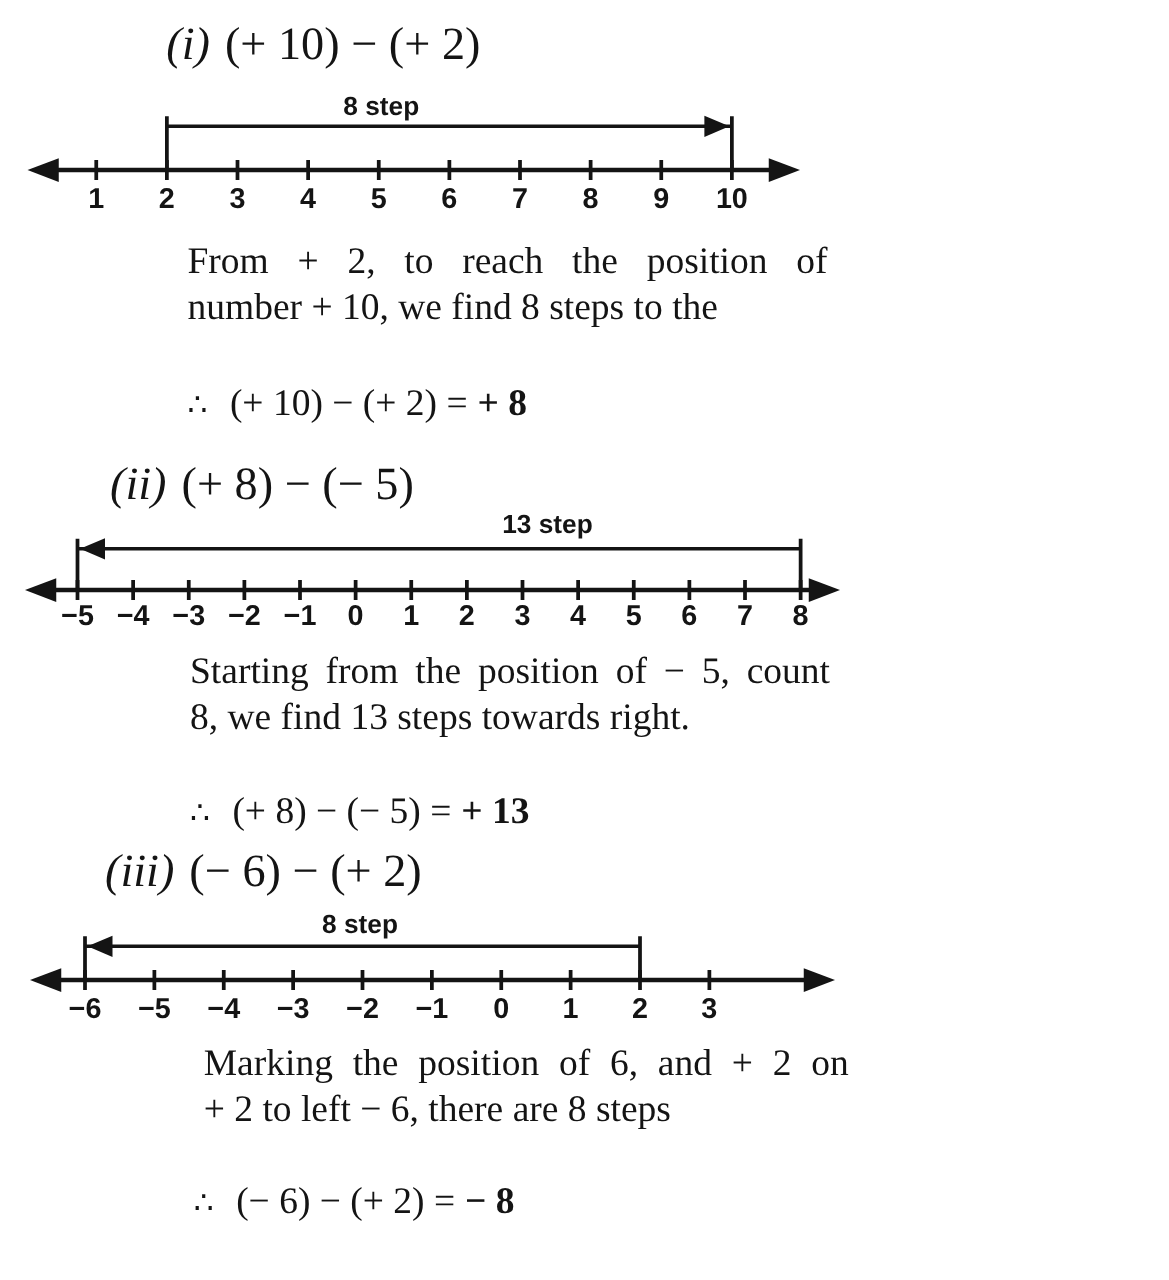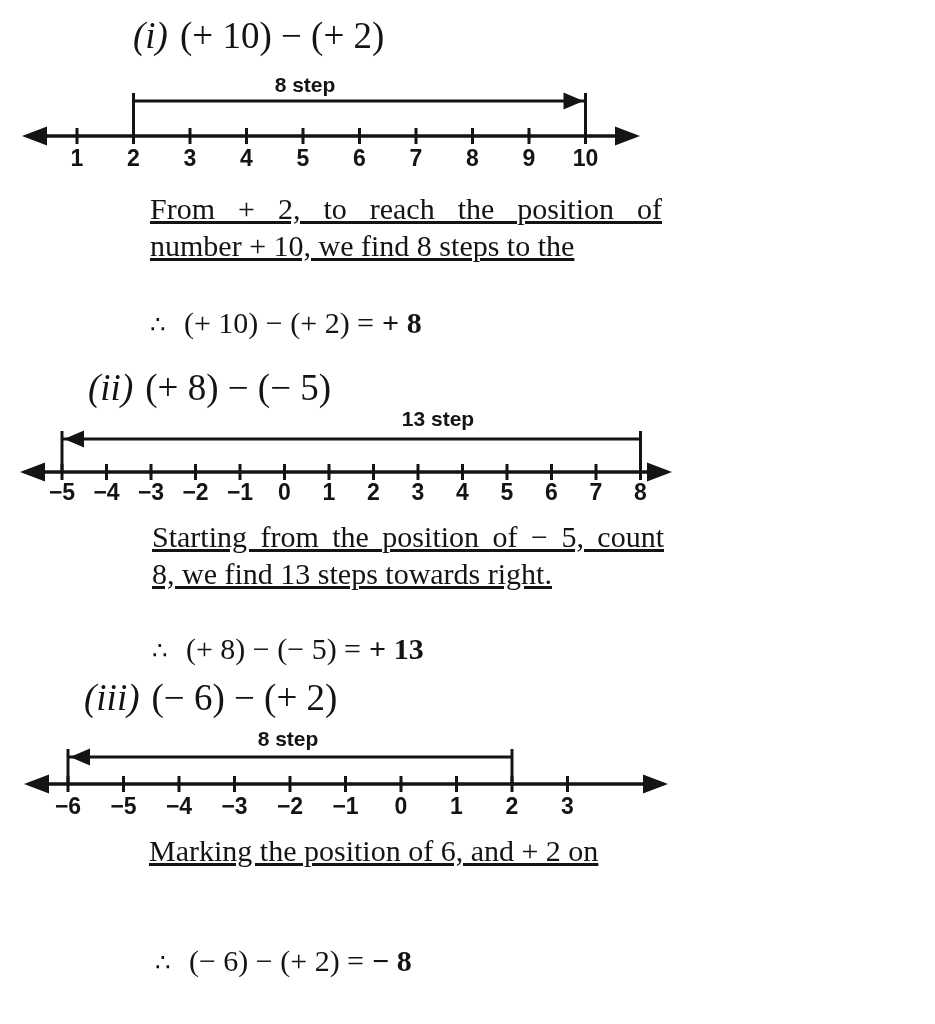--- a/index.html
+++ b/index.html
@@ -4,21 +4,21 @@
 <style>
   html,body{margin:0;padding:0;}
   body{
     width:935px;height:1024px;background:#ffffff;position:relative;
     font-family:"Liberation Serif",serif;color:#141414;overflow:hidden;
   }
   .heading{position:absolute;font-size:37px;white-space:nowrap;}
   .heading .idx{font-style:italic;margin-right:12px;}
   .diagram{position:absolute;}
   .para{position:absolute;font-size:30px;line-height:37px;}
-  .para .pline{text-align:justify;text-align-last:justify;text-decoration:underline;}
+  .para .pline{text-align:justify;text-align-last:justify;}
   .para .pline:last-child{text-align:justify;text-align-last:left;}
   .conclusion{position:absolute;font-size:30px;white-space:nowrap;}
   .conclusion .therefore{font-family:"DejaVu Sans",sans-serif;font-size:25px;margin-right:18px;}
   .conclusion .result{font-weight:bold;margin-left:8px;}
 </style>
 </head>
 <body>
 
 <div class="heading" style="top:14px;left:133px">
   <span class="idx">(i)</span><span>(+ 10) − (+ 2)</span>
@@ -144,19 +144,20 @@
       <text x="512" y="86" text-anchor="middle" fill="#141414" font-family="&quot;Liberation Sans&quot;,sans-serif" font-size="23" font-weight="bold">2</text>
       <line x1="567.5" y1="48" x2="567.5" y2="64" stroke="#141414" stroke-width="3"></line>
       <text x="567.5" y="86" text-anchor="middle" fill="#141414" font-family="&quot;Liberation Sans&quot;,sans-serif" font-size="23" font-weight="bold">3</text>
       <line x1="68" y1="21" x2="68" y2="56" stroke="#141414" stroke-width="3"></line>
       <line x1="512" y1="21" x2="512" y2="56" stroke="#141414" stroke-width="3"></line>
       <line x1="68" y1="29" x2="512" y2="29" stroke="#141414" stroke-width="2.8"></line>
       <polygon points="70,29 90,20.5 90,37.5" fill="#141414"></polygon>
       <text x="288" y="18" text-anchor="middle" fill="#141414" font-family="&quot;Liberation Sans&quot;,sans-serif" font-size="21" font-weight="bold">8 step</text>
     </svg></div>
 
-<div class="para" style="top:832px;left:149px;width:516px">
+<div class="para" style="top:832px;left:163px;width:516px">
   <div class="pline">Marking the position of 6, and + 2 on</div>
+  <div class="pline">+ 2 to left − 6, there are 8 steps</div>
 </div>
 
 <div class="conclusion" style="top:944px;left:155px">
   <span class="therefore">∴</span><span>(− 6) − (+ 2) =</span><span class="result">− 8</span>
 </div>
 
 </body></html>

